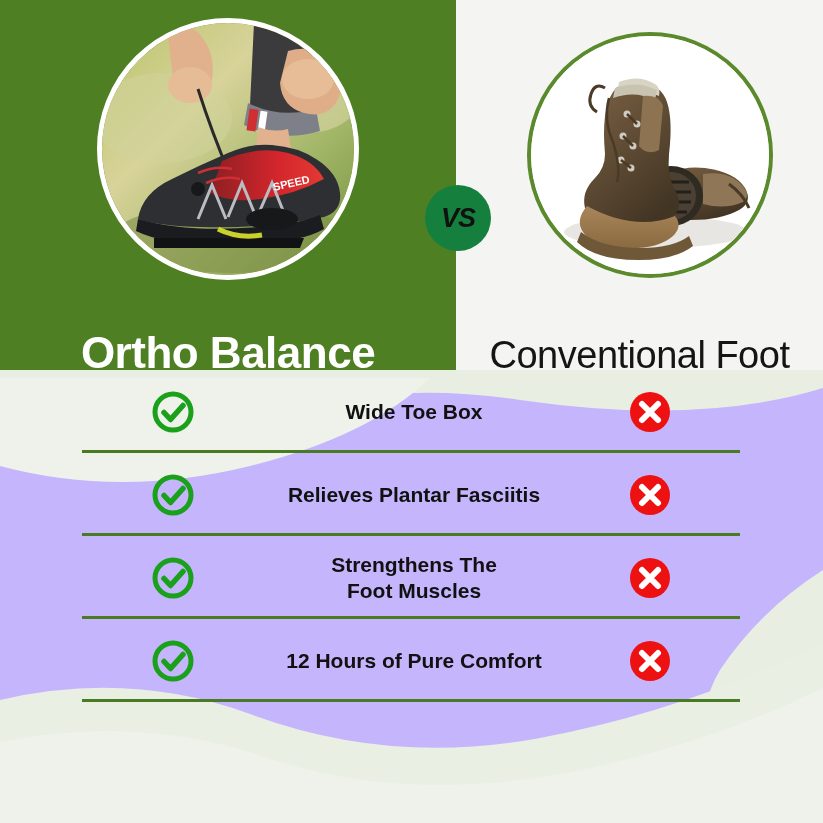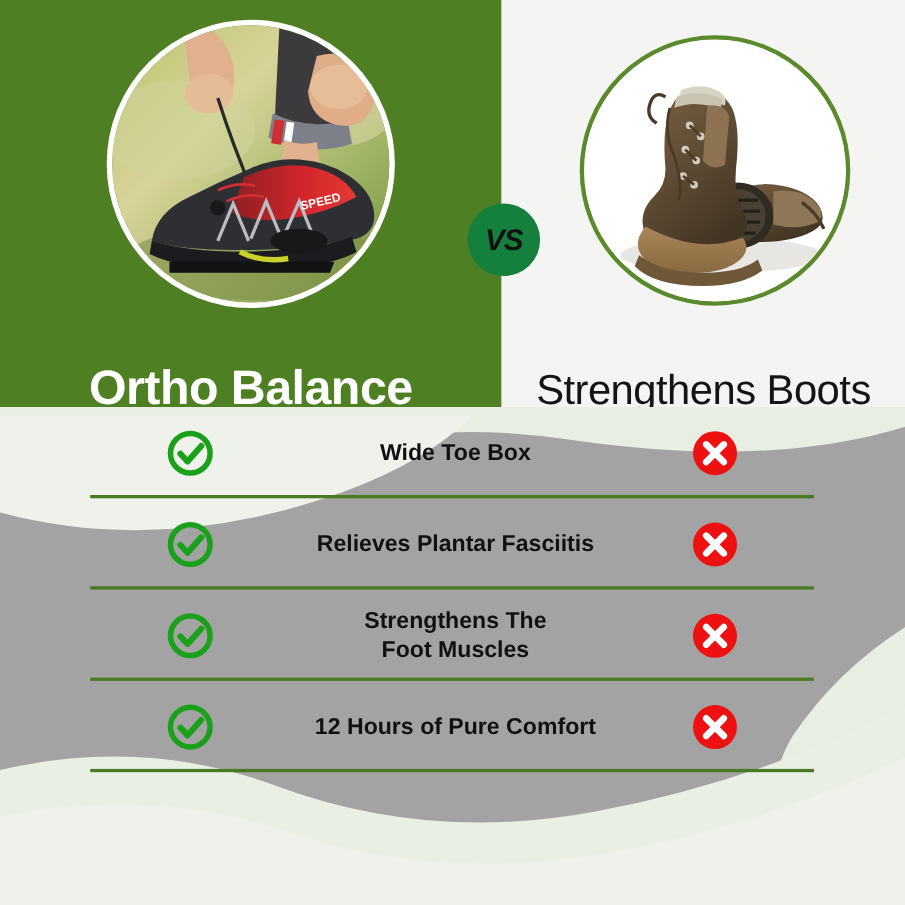--- a/index.html
+++ b/index.html
@@ -76,21 +76,21 @@
     color:#111111;
     letter-spacing:-1px;
     z-index:5;
   }
 
   
   .body-area {
     position:absolute;
     left:0; top:370px;
     width:823px; height:453px;
-    background:#a3a3a3;
+    background:#c4b5fd;
     overflow:hidden;
   }
   .waves { position:absolute; left:0; top:0; width:823px; height:453px; }
 
   
   .rows {
     position:absolute;
     left:0; top:0;
     width:823px; height:453px;
     z-index:2;
@@ -247,21 +247,21 @@
             <g stroke="#4a3a26" stroke-width="2.5" fill="none">
               <path d="M96 78 L106 88"></path>
                 <path d="M92 100 L102 110"></path>
               <path d="M90 124 L100 132"></path>
               <path d="M78 62 q-6 22 4 44 q8 26 4 40"></path>
             </g>
             <path d="M74 52 q-10 -6 -14 6 q-4 12 6 18" stroke="#4a3a26" stroke-width="3" fill="none"></path>
           </g>
         </svg>
       </div>
-      <div class="panel-title title-right">Strengthens Boots</div>
+      <div class="panel-title title-right">Conventional Foot</div>
     </div>
 
     <div class="vs-badge">VS</div>
   </div>
 
   <div class="body-area">
 
     <svg class="waves" viewBox="0 0 823 453" preserveAspectRatio="none">
       <path d="M0 0 H823 V18 Q700 56 520 30 Q360 6 230 62 Q120 108 0 74 Z" fill="#e8eee2"></path>
       <path d="M0 96 Q120 128 250 96 Q370 66 430 8 L0 8 Z" fill="#eef2ea"></path>

